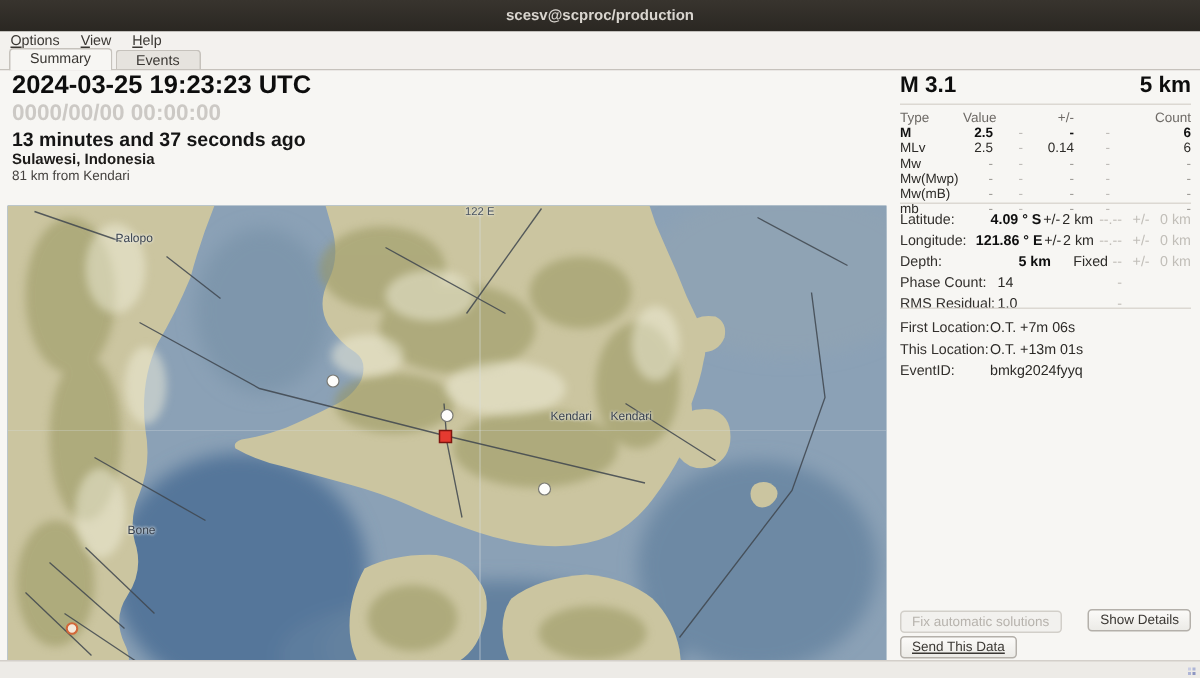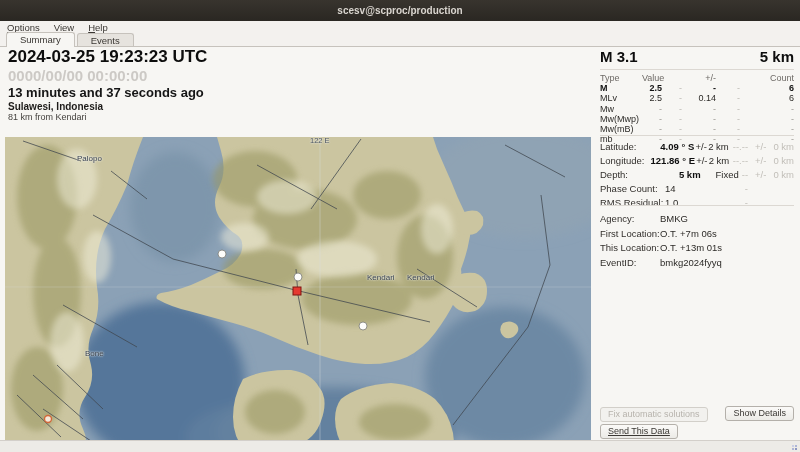--- a/index.html
+++ b/index.html
@@ -353,24 +353,20 @@
       <div class="loc-row">
         <span class="loc-label">RMS Residual:</span>
         <span class="loc-val plain">1.0</span>
         <span class="loc-dash">-</span>
       </div>
     </div>
     <div class="sep sep3"></div>
 
     <div class="metablock">
       <div class="meta-row">
-        <span class="meta-label">Agency:</span>
-        <span class="meta-value">BMKG</span>
-      </div>
-      <div class="meta-row">
         <span class="meta-label">First Location:</span>
         <span class="meta-value">O.T. +7m 06s</span>
       </div>
       <div class="meta-row">
         <span class="meta-label">This Location:</span>
         <span class="meta-value">O.T. +13m 01s</span>
       </div>
       <div class="meta-row">
         <span class="meta-label">EventID:</span>
         <span class="meta-value">bmkg2024fyyq</span>

